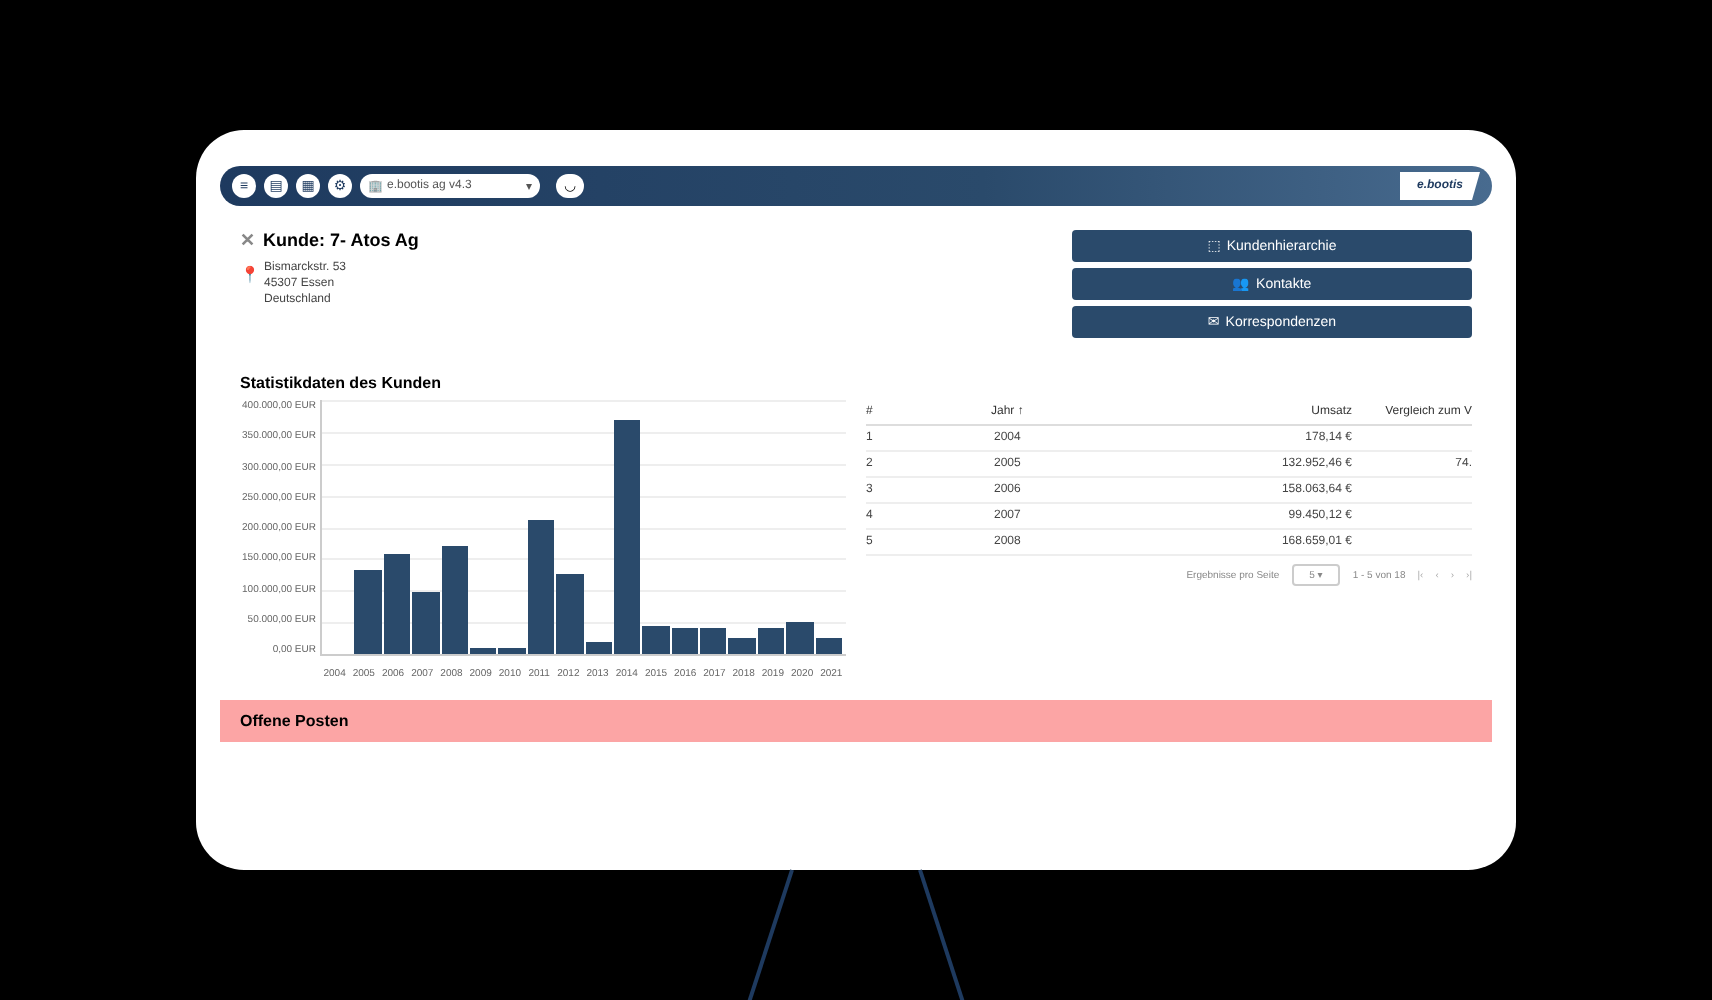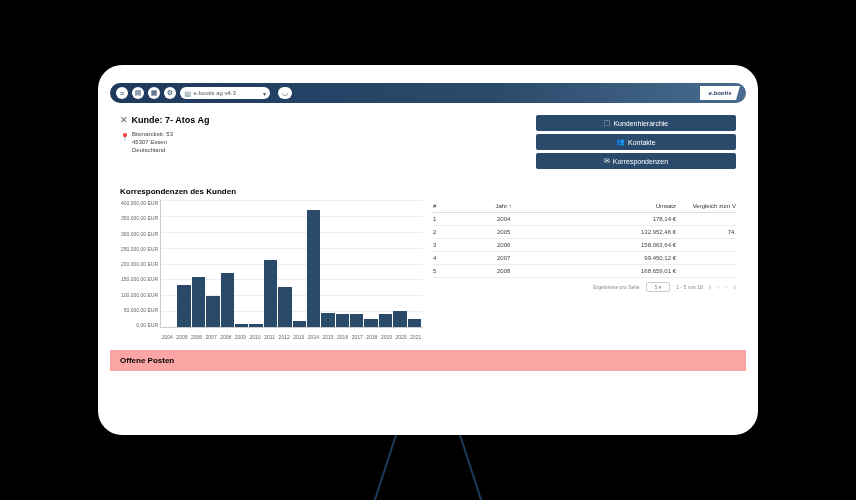--- a/index.html
+++ b/index.html
@@ -89,21 +89,21 @@
           </div>
         <div class="bbtn">
             <span>✉</span>
             <span>Korrespondenzen</span>
           </div>
       </div>
     </div>
   </div>
 
   <div class="stats-card">
-    <div class="stitle">Korrespondenzen des Kunden</div>
+    <div class="stitle">Statistikdaten des Kunden</div>
     <div class="stats-row">
       <div class="chart">
         <div class="yaxis" id="yaxis">
             <div>400.000,00 EUR</div>
             <div>350.000,00 EUR</div>
             <div>300.000,00 EUR</div>
             <div>250.000,00 EUR</div>
             <div>200.000,00 EUR</div>
             <div>150.000,00 EUR</div>
             <div>100.000,00 EUR</div>

